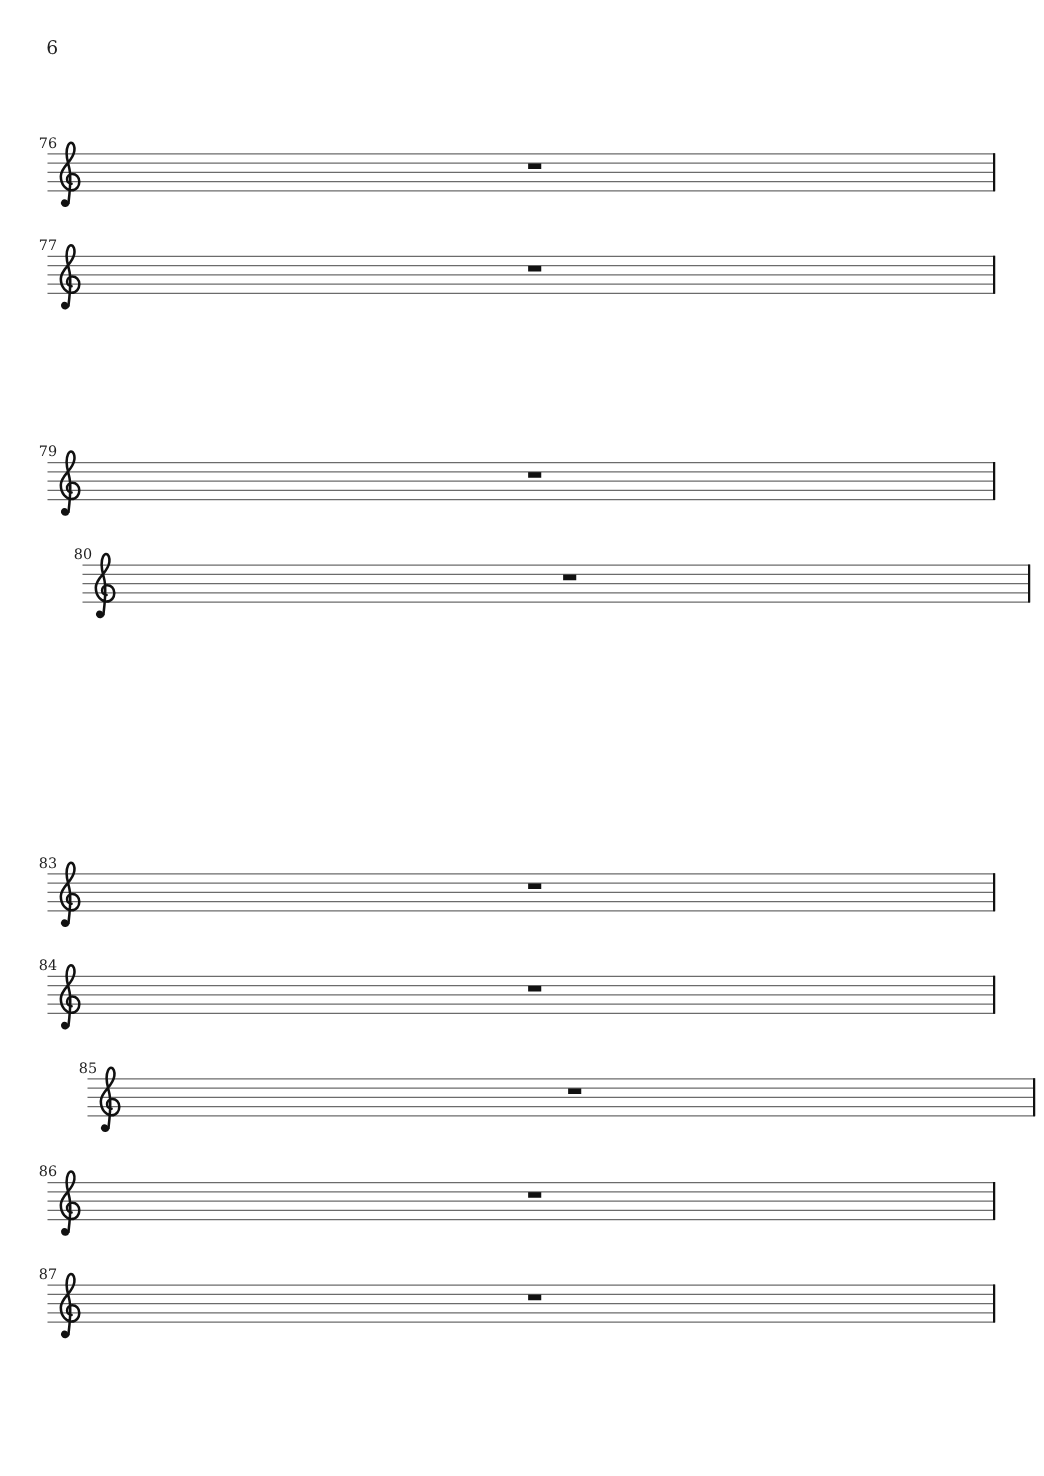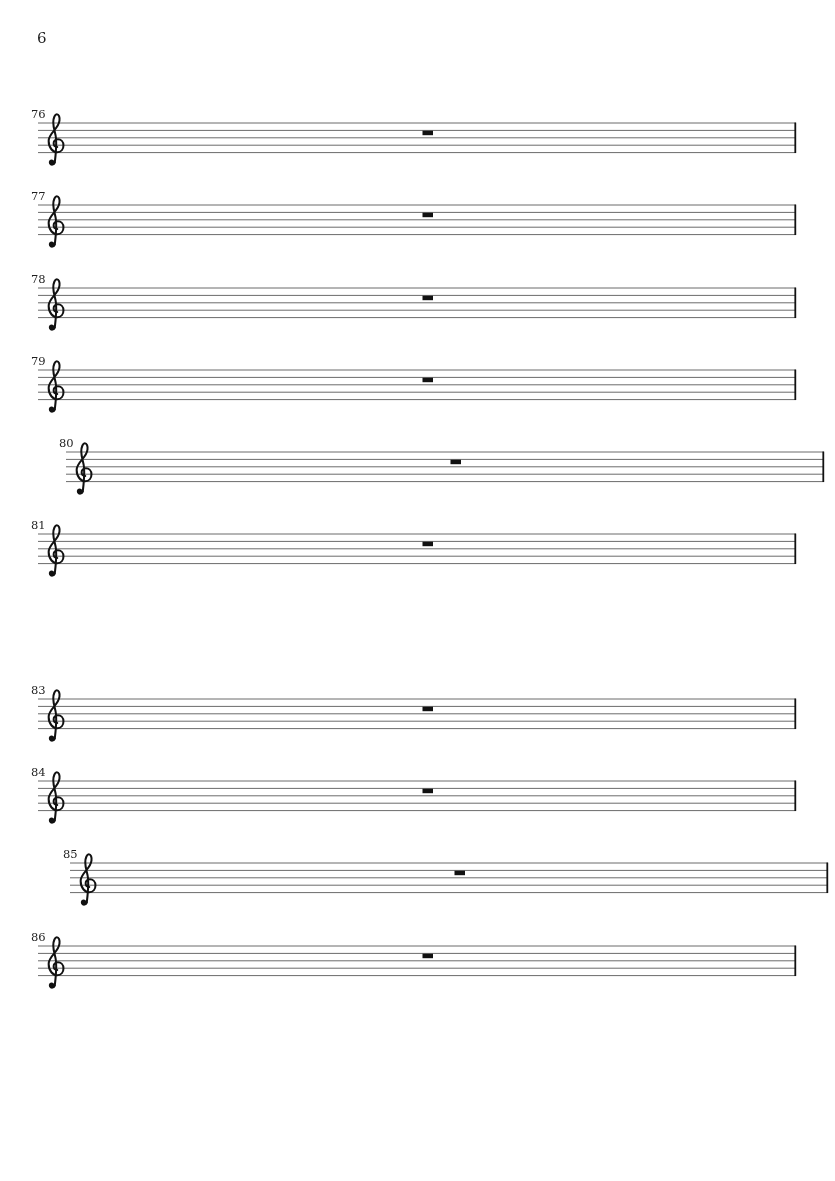--- a/index.html
+++ b/index.html
@@ -120,53 +120,20 @@
           C 10.8 59.4, 7.2 60.2, 5.9 57.7
           C 4.9 55.8, 6.7 53.6, 8.6 54.4
           C 9.9 55, 10.4 56.4, 10 57.7"></path>
         <circle class="ink" cx="7.7" cy="56.6" r="2.5"></circle>
       </g>
       <rect class="ink" x="392.5" y="43.7" width="10.5" height="4.5"></rect>
       <rect class="ink" x="764.4" y="35.6" width="1.8" height="30.4"></rect>
     </svg>
   </div>
 
-  <div class="system" style="top: 234.5px;">
-    <svg class="staff-svg" width="775" height="84" viewBox="0 0 775 84">
-      <g>
-        <line class="staff-line" x1="8" y1="36" x2="766" y2="36"></line>
-        <line class="staff-line" x1="8" y1="43.4" x2="766" y2="43.4"></line>
-        <line class="staff-line" x1="8" y1="50.8" x2="766" y2="50.8"></line>
-        <line class="staff-line" x1="8" y1="58.2" x2="766" y2="58.2"></line>
-        <line class="staff-line" x1="8" y1="65.6" x2="766" y2="65.6"></line>
-      </g>
-      <text class="measure-number" x="1" y="31">78</text>
-      <g transform="translate(14.4,23.05) scale(0.925)">
-        <path class="clef-stroke" d="M 11.2 56.8
-          C 12.4 47, 13.2 40, 12.6 31
-          C 12.2 24.5, 9.6 20.5, 9.6 13.5
-          C 9.6 8, 11.6 4.5, 13.4 4.5
-          C 15.6 4.5, 16.8 8, 16.3 11.5
-          C 15.7 16, 12.8 19.5, 10.4 22.3
-          C 7.2 26, 4.6 29.5, 4.6 33.5
-          C 4.6 41, 9.4 45.6, 13.8 45.6
-          C 18.2 45.6, 20.6 42, 20.6 38.2
-          C 20.6 34.2, 17.8 31.6, 14.6 31.6
-          C 11.8 31.6, 10 33.6, 10 36
-          C 10 38.3, 11.7 39.9, 13.9 39.9"></path>
-        <path class="clef-stroke" style="stroke-width:1.7" d="M 11.2 56.8
-          C 10.8 59.4, 7.2 60.2, 5.9 57.7
-          C 4.9 55.8, 6.7 53.6, 8.6 54.4
-          C 9.9 55, 10.4 56.4, 10 57.7"></path>
-        <circle class="ink" cx="7.7" cy="56.6" r="2.5"></circle>
-      </g>
-      <rect class="ink" x="392.5" y="43.7" width="10.5" height="4.5"></rect>
-      <rect class="ink" x="764.4" y="35.6" width="1.8" height="30.4"></rect>
-    </svg>
-  </div>
 
   <div class="system" style="top: 316.75px;">
     <svg class="staff-svg" width="775" height="84" viewBox="0 0 775 84">
       <g>
         <line class="staff-line" x1="8" y1="36" x2="766" y2="36"></line>
         <line class="staff-line" x1="8" y1="43.4" x2="766" y2="43.4"></line>
         <line class="staff-line" x1="8" y1="50.8" x2="766" y2="50.8"></line>
         <line class="staff-line" x1="8" y1="58.2" x2="766" y2="58.2"></line>
         <line class="staff-line" x1="8" y1="65.6" x2="766" y2="65.6"></line>
       </g>
@@ -222,53 +189,20 @@
           C 10.8 59.4, 7.2 60.2, 5.9 57.7
           C 4.9 55.8, 6.7 53.6, 8.6 54.4
           C 9.9 55, 10.4 56.4, 10 57.7"></path>
         <circle class="ink" cx="7.7" cy="56.6" r="2.5"></circle>
       </g>
       <rect class="ink" x="392.5" y="43.7" width="10.5" height="4.5"></rect>
       <rect class="ink" x="764.4" y="35.6" width="1.8" height="30.4"></rect>
     </svg>
   </div>
 
-  <div class="system" style="top: 481.25px;">
-    <svg class="staff-svg" width="775" height="84" viewBox="0 0 775 84">
-      <g>
-        <line class="staff-line" x1="8" y1="36" x2="766" y2="36"></line>
-        <line class="staff-line" x1="8" y1="43.4" x2="766" y2="43.4"></line>
-        <line class="staff-line" x1="8" y1="50.8" x2="766" y2="50.8"></line>
-        <line class="staff-line" x1="8" y1="58.2" x2="766" y2="58.2"></line>
-        <line class="staff-line" x1="8" y1="65.6" x2="766" y2="65.6"></line>
-      </g>
-      <text class="measure-number" x="1" y="31">81</text>
-      <g transform="translate(14.4,23.05) scale(0.925)">
-        <path class="clef-stroke" d="M 11.2 56.8
-          C 12.4 47, 13.2 40, 12.6 31
-          C 12.2 24.5, 9.6 20.5, 9.6 13.5
-          C 9.6 8, 11.6 4.5, 13.4 4.5
-          C 15.6 4.5, 16.8 8, 16.3 11.5
-          C 15.7 16, 12.8 19.5, 10.4 22.3
-          C 7.2 26, 4.6 29.5, 4.6 33.5
-          C 4.6 41, 9.4 45.6, 13.8 45.6
-          C 18.2 45.6, 20.6 42, 20.6 38.2
-          C 20.6 34.2, 17.8 31.6, 14.6 31.6
-          C 11.8 31.6, 10 33.6, 10 36
-          C 10 38.3, 11.7 39.9, 13.9 39.9"></path>
-        <path class="clef-stroke" style="stroke-width:1.7" d="M 11.2 56.8
-          C 10.8 59.4, 7.2 60.2, 5.9 57.7
-          C 4.9 55.8, 6.7 53.6, 8.6 54.4
-          C 9.9 55, 10.4 56.4, 10 57.7"></path>
-        <circle class="ink" cx="7.7" cy="56.6" r="2.5"></circle>
-      </g>
-      <rect class="ink" x="392.5" y="43.7" width="10.5" height="4.5"></rect>
-      <rect class="ink" x="764.4" y="35.6" width="1.8" height="30.4"></rect>
-    </svg>
-  </div>
 
 
   <div class="system" style="top: 645.75px;">
     <svg class="staff-svg" width="775" height="84" viewBox="0 0 775 84">
       <g>
         <line class="staff-line" x1="8" y1="36" x2="766" y2="36"></line>
         <line class="staff-line" x1="8" y1="43.4" x2="766" y2="43.4"></line>
         <line class="staff-line" x1="8" y1="50.8" x2="766" y2="50.8"></line>
         <line class="staff-line" x1="8" y1="58.2" x2="766" y2="58.2"></line>
         <line class="staff-line" x1="8" y1="65.6" x2="766" y2="65.6"></line>
@@ -393,15 +327,48 @@
           C 10.8 59.4, 7.2 60.2, 5.9 57.7
           C 4.9 55.8, 6.7 53.6, 8.6 54.4
           C 9.9 55, 10.4 56.4, 10 57.7"></path>
         <circle class="ink" cx="7.7" cy="56.6" r="2.5"></circle>
       </g>
       <rect class="ink" x="392.5" y="43.7" width="10.5" height="4.5"></rect>
       <rect class="ink" x="764.4" y="35.6" width="1.8" height="30.4"></rect>
     </svg>
   </div>
 
+  <div class="system" style="top: 974.75px;">
+    <svg class="staff-svg" width="775" height="84" viewBox="0 0 775 84">
+      <g>
+        <line class="staff-line" x1="8" y1="36" x2="766" y2="36"></line>
+        <line class="staff-line" x1="8" y1="43.4" x2="766" y2="43.4"></line>
+        <line class="staff-line" x1="8" y1="50.8" x2="766" y2="50.8"></line>
+        <line class="staff-line" x1="8" y1="58.2" x2="766" y2="58.2"></line>
+        <line class="staff-line" x1="8" y1="65.6" x2="766" y2="65.6"></line>
+      </g>
+      <text class="measure-number" x="1" y="31">87</text>
+      <g transform="translate(14.4,23.05) scale(0.925)">
+        <path class="clef-stroke" d="M 11.2 56.8
+          C 12.4 47, 13.2 40, 12.6 31
+          C 12.2 24.5, 9.6 20.5, 9.6 13.5
+          C 9.6 8, 11.6 4.5, 13.4 4.5
+          C 15.6 4.5, 16.8 8, 16.3 11.5
+          C 15.7 16, 12.8 19.5, 10.4 22.3
+          C 7.2 26, 4.6 29.5, 4.6 33.5
+          C 4.6 41, 9.4 45.6, 13.8 45.6
+          C 18.2 45.6, 20.6 42, 20.6 38.2
+          C 20.6 34.2, 17.8 31.6, 14.6 31.6
+          C 11.8 31.6, 10 33.6, 10 36
+          C 10 38.3, 11.7 39.9, 13.9 39.9"></path>
+        <path class="clef-stroke" style="stroke-width:1.7" d="M 11.2 56.8
+          C 10.8 59.4, 7.2 60.2, 5.9 57.7
+          C 4.9 55.8, 6.7 53.6, 8.6 54.4
+          C 9.9 55, 10.4 56.4, 10 57.7"></path>
+        <circle class="ink" cx="7.7" cy="56.6" r="2.5"></circle>
+      </g>
+      <rect class="ink" x="392.5" y="43.7" width="10.5" height="4.5"></rect>
+      <rect class="ink" x="764.4" y="35.6" width="1.8" height="30.4"></rect>
+    </svg>
+  </div>
 
 </div>
 </div>
 
 </body></html>

